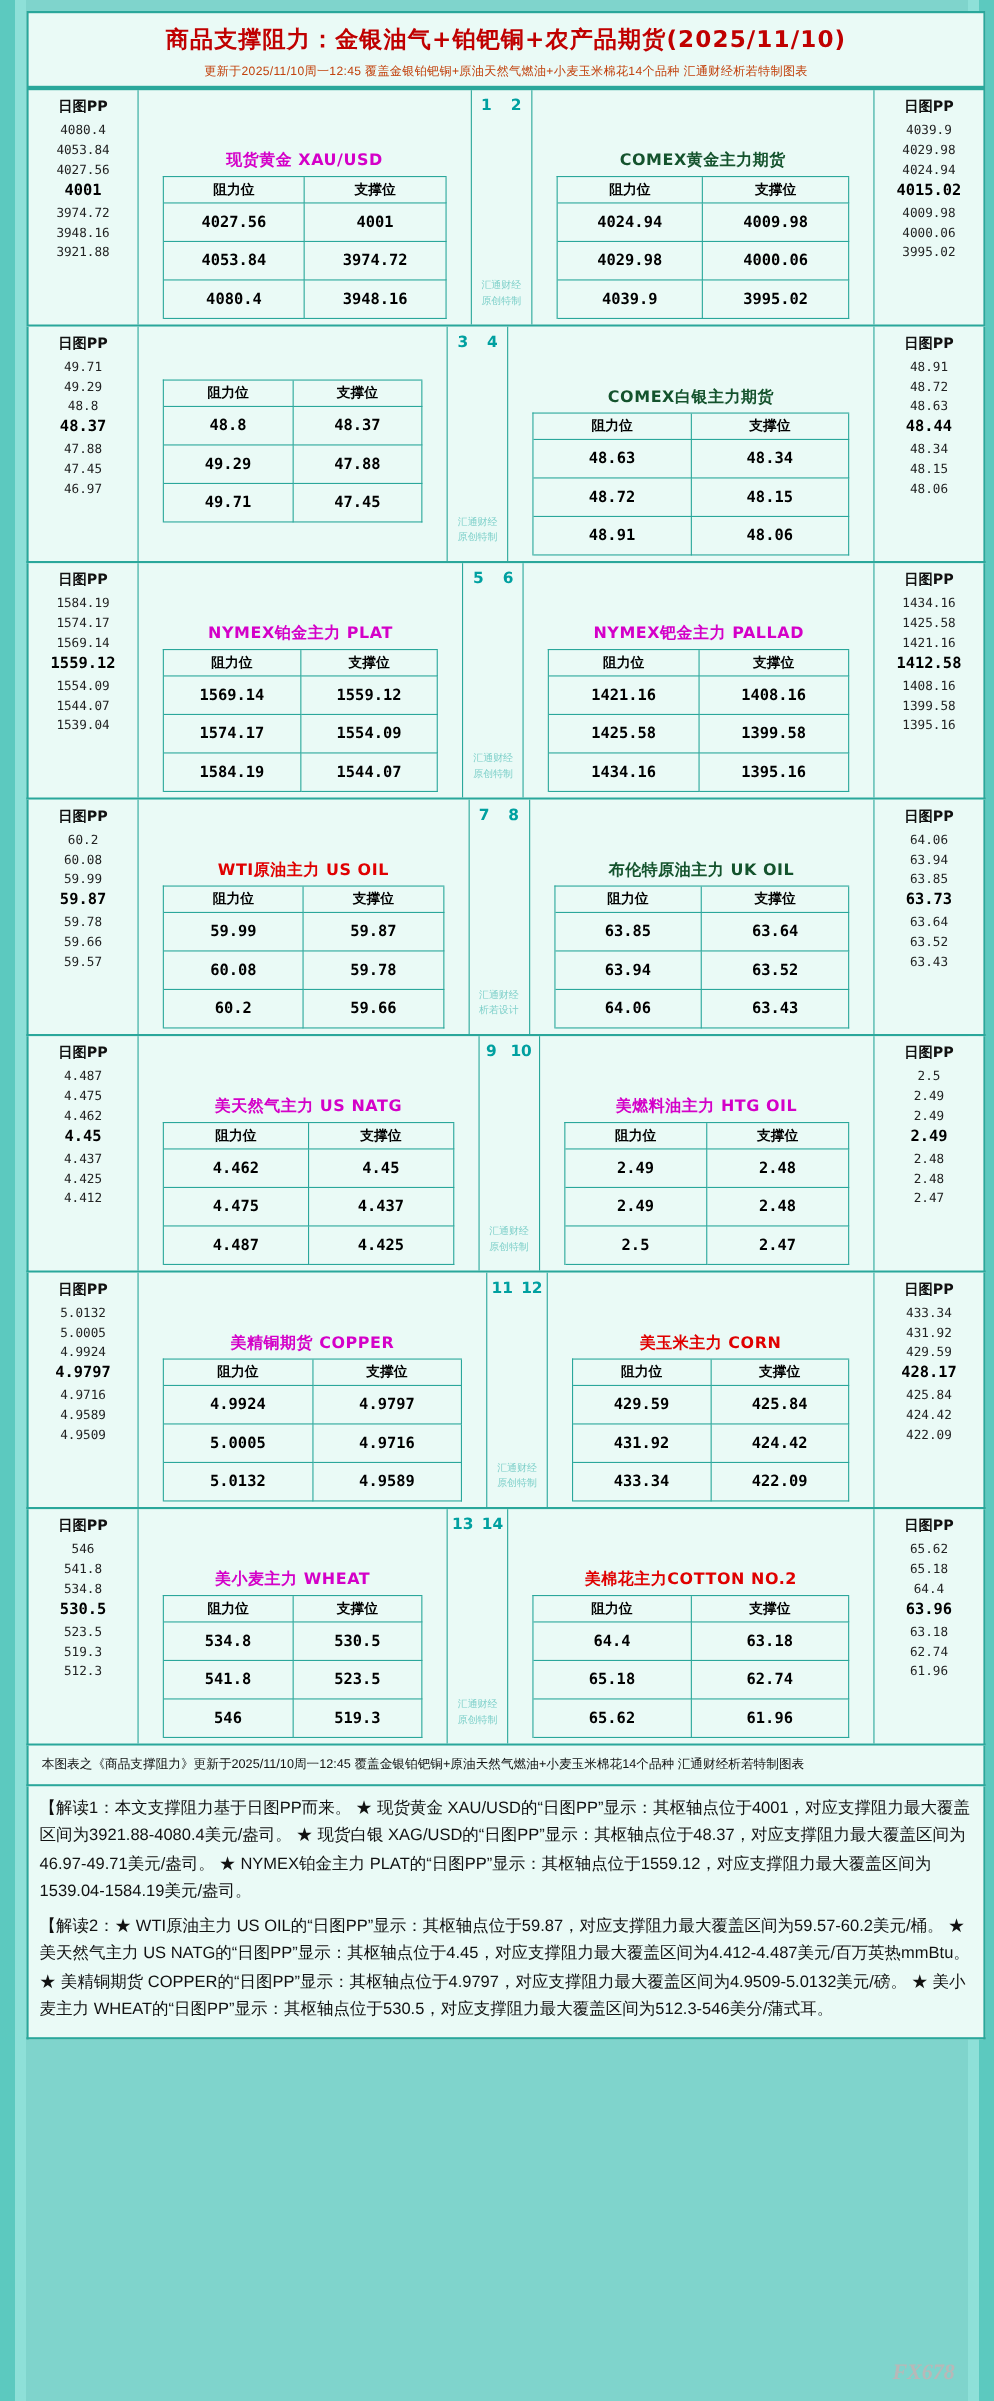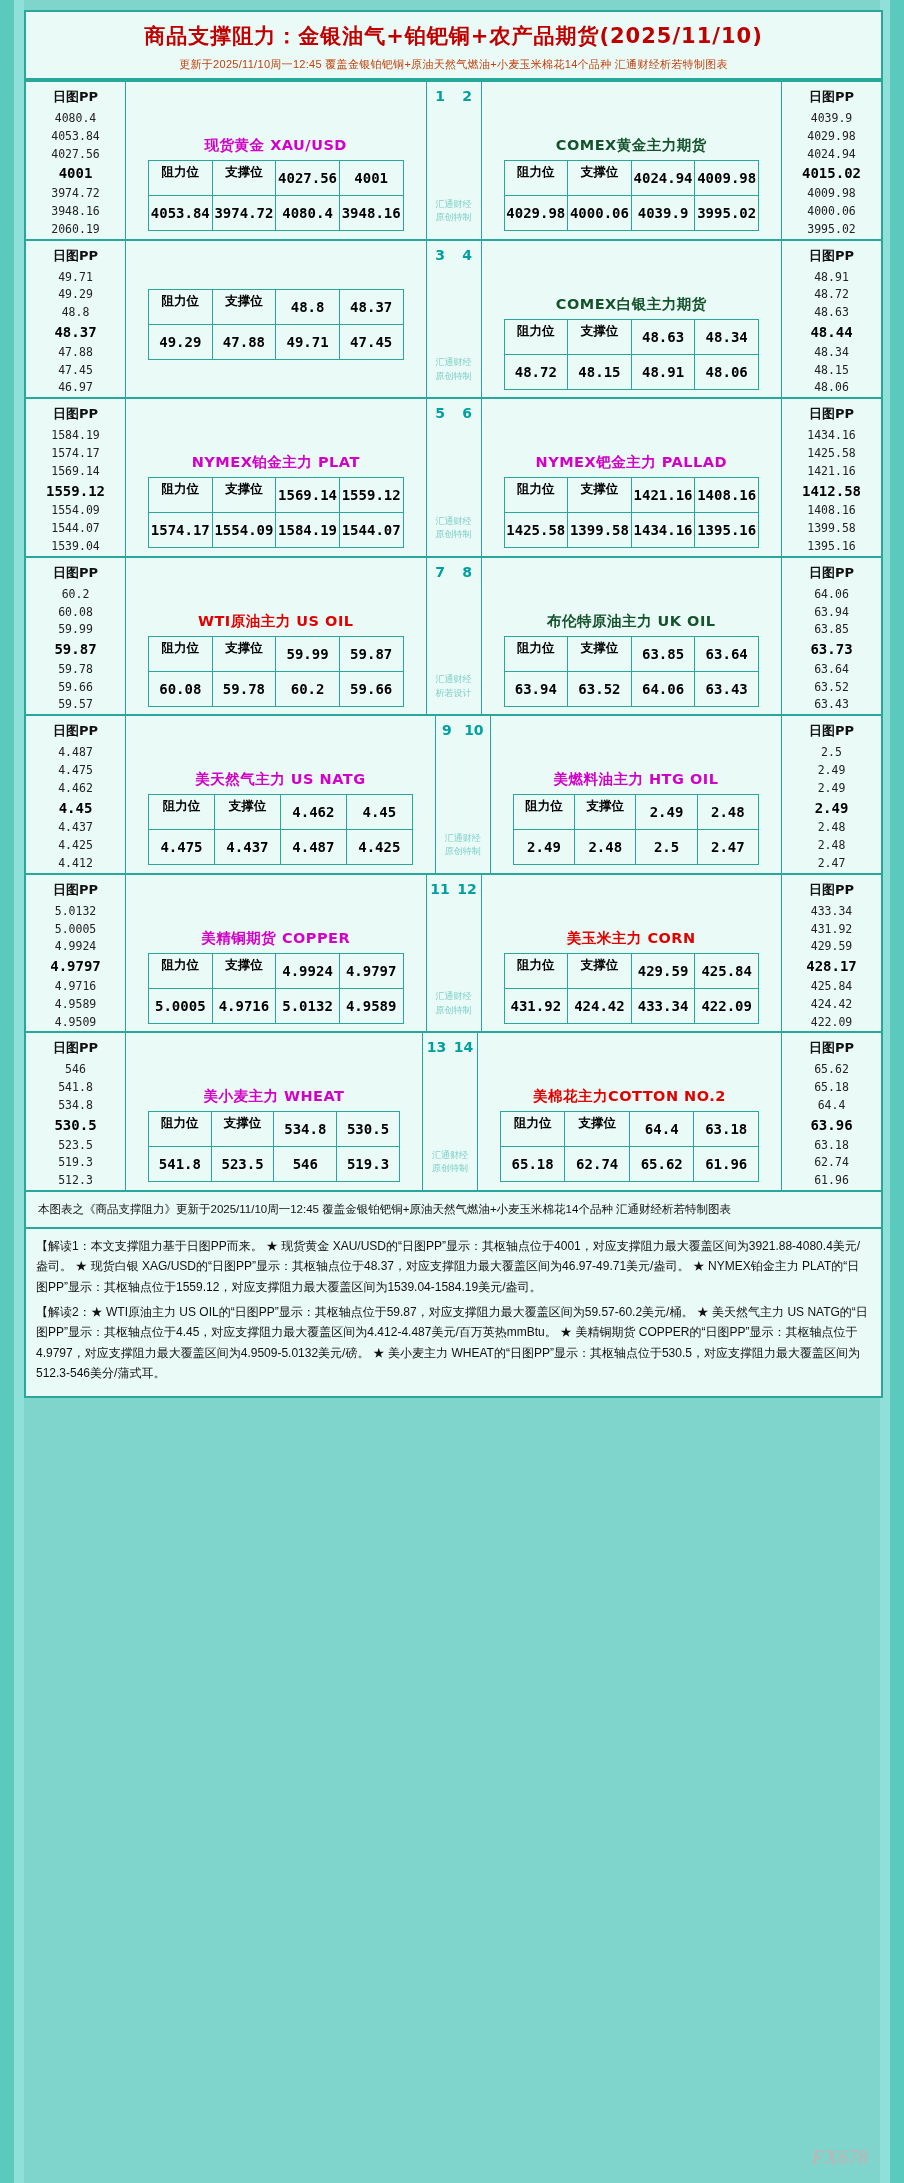--- a/index.html
+++ b/index.html
@@ -7,21 +7,21 @@
     margin: 0;
     padding: 0;
     background: #7fd4cc;
     font-family: "Liberation Sans", sans-serif;
     width: 904px;
   }
   .page {
     width: 904px;
     min-height: 2183px;
     background: linear-gradient(90deg,#5cc9bf 0px,#5cc9bf 14px,#8ee0d8 14px,#8ee0d8 24px,#7fd4cc 24px,#7fd4cc 880px,#8ee0d8 880px,#8ee0d8 890px,#5cc9bf 890px,#5cc9bf 904px);
-    padding: 10px 21px 8px 24px;
+    padding: 10px 8px 8px 24px;
     position: relative;
   }
   .title-box {
     background: #eafaf6;
     border: 2px solid #2aa79b;
     text-align: center;
     padding: 10px 4px 4px 4px;
   }
   .main-title {
     color: #c00000;
@@ -85,21 +85,21 @@
     font-size: 14.5px;
     color: #d400c8;
     padding: 6px 0 5px 0;
     font-family: "DejaVu Sans", sans-serif;
     letter-spacing: 0.5px;
   }
   .panel-title.blue { color: #14532d; }
   .panel-title.red { color: #e00000; }
   .grid {
     display: grid;
-    grid-template-columns: 1fr 1fr 1fr 1fr;
+    grid-template-columns: 1fr 1fr;
     border-top: 1px solid #2aa79b;
     border-left: 1px solid #2aa79b;
     margin: 0 6px 5px 6px;
   }
   .gh {
     text-align: center;
     font-size: 12.5px;
     font-weight: bold;
     padding: 3px 0;
     border-right: 1px solid #2aa79b;
@@ -151,21 +151,21 @@
     padding: 8px 12px;
     font-size: 11.5px;
     color: #111;
     line-height: 1.65;
   }
   .note-box {
     border: 2px solid #2aa79b;
     border-top: none;
     background: #eafaf6;
     padding: 7px 10px;
-    font-size: 12px;
+    font-size: 15px;
     color: #111;
     line-height: 1.7;
   }
   .note-box p { margin: 0 0 5px 0; }
   .watermark {
     position: absolute;
     right: 36px;
     bottom: 14px;
     color: #b8b8b8;
     font-size: 20px;
@@ -187,21 +187,21 @@
   <div id="blocks-container">
       <div class="block">
         <div class="side left">
           <div class="side-head">日图PP</div>
           <div class="side-val">4080.4</div>
           <div class="side-val">4053.84</div>
           <div class="side-val">4027.56</div>
           <div class="side-val pivot">4001</div>
           <div class="side-val">3974.72</div>
           <div class="side-val">3948.16</div>
-          <div class="side-val">2060.19</div>
+          <div class="side-val">3921.88</div>
         </div>
         <div class="panel">
           <div class="panel-title ">现货黄金 XAU/USD</div>
           <div class="grid">
             <div class="gh">阻力位</div>
             <div class="gh">支撑位</div>
             <div class="gc">4027.56</div>
             <div class="gc">4001</div>
             <div class="gc">4053.84</div>
             <div class="gc">3974.72</div>

